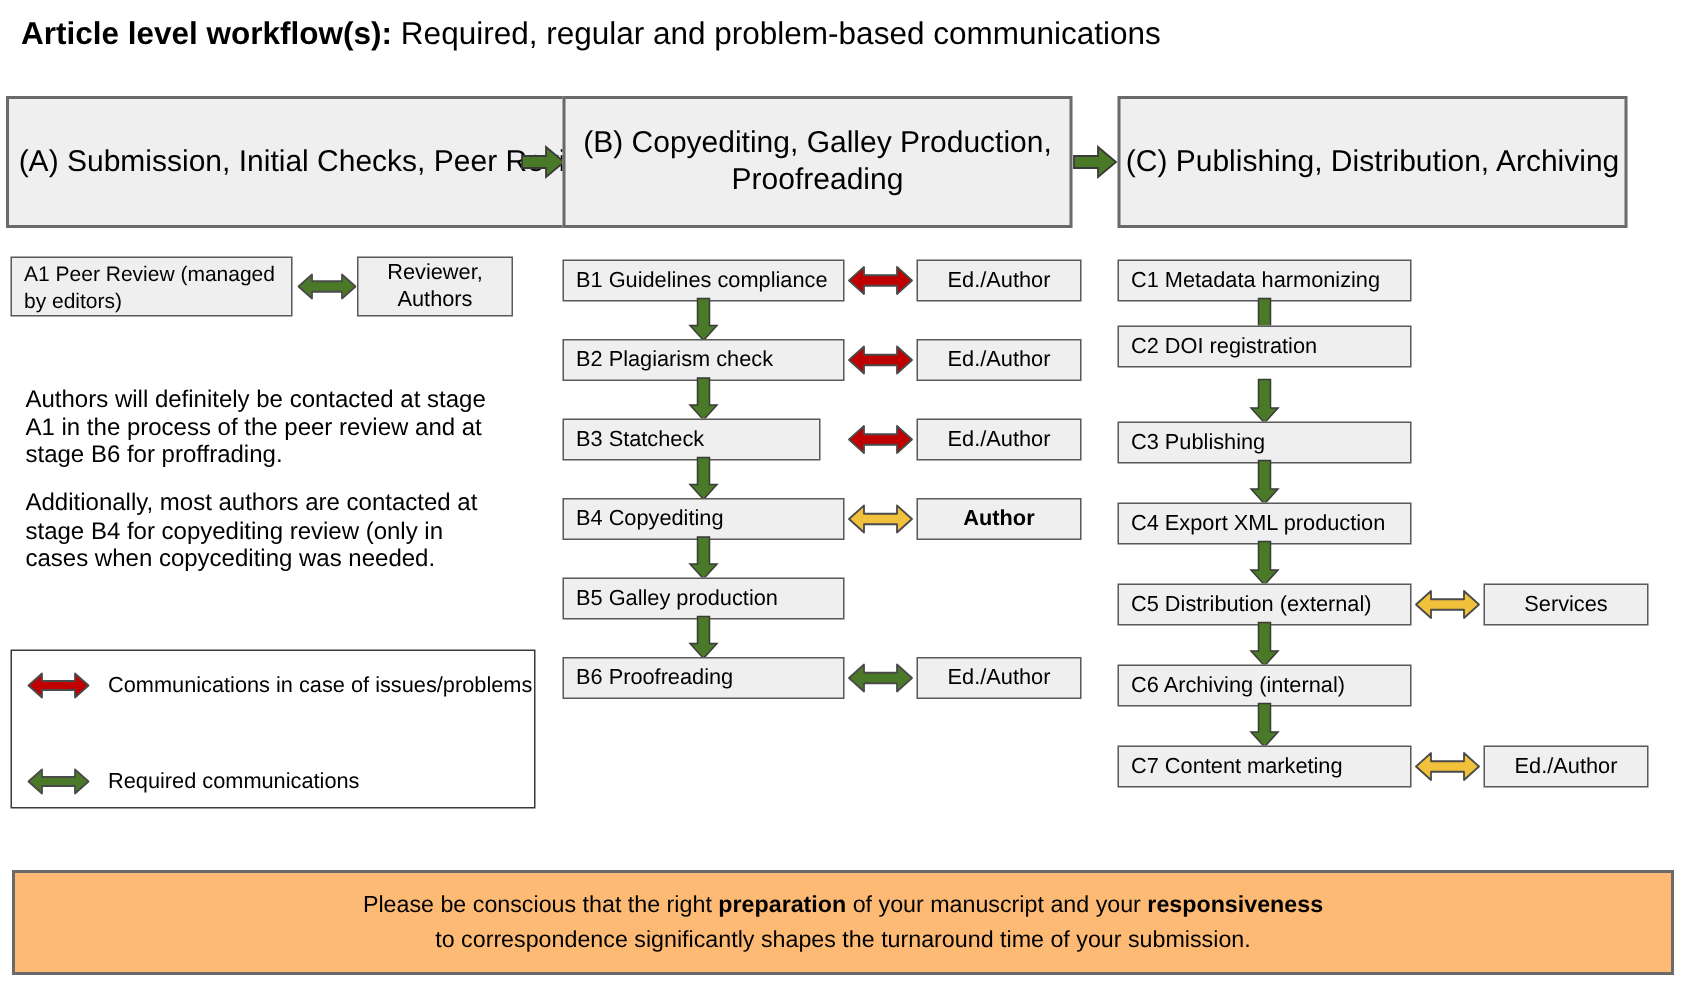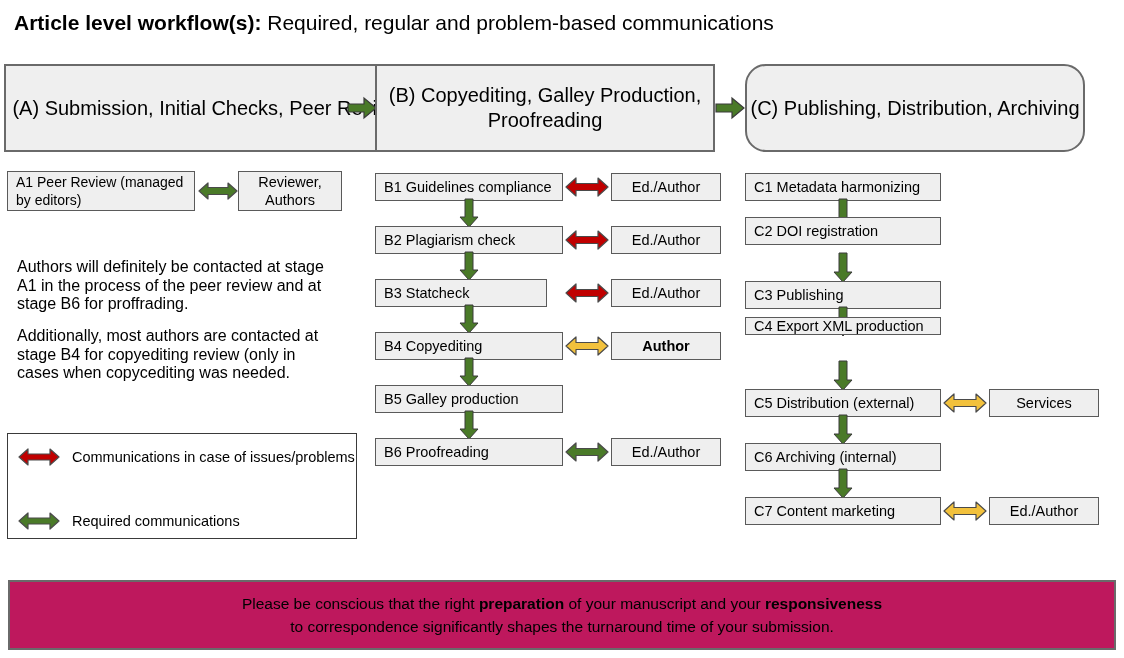--- a/index.html
+++ b/index.html
@@ -34,21 +34,21 @@
     border:2px solid #6a6a6a;
   }
   .stage-box{font-size:14.5px;}
   .party-box{font-size:14.5px;}
   .a1-box{font-size:14px;line-height:18px;}
   .a1-box .txt{padding-left:6px;padding-right:4px;text-align:left;}
 
   
   #footer-banner{
     left:8px;top:580px;width:1108px;height:70px;
-    background:#be185d;border:2px solid #6a6a6a;box-sizing:border-box;
+    background:#fdba74;border:2px solid #6a6a6a;box-sizing:border-box;
     display:flex;align-items:center;justify-content:center;
     text-align:center;font-size:15.5px;line-height:23px;
   }
   #footer-banner .bold{font-weight:bold;}
 
   
   .note{font-size:16px;line-height:18.5px;white-space:pre-line;}
 
   
   #legend-box{
@@ -82,21 +82,21 @@
 <div class="abs box center header-box" style="left:375px;top:64px;width:340px;height:88px;">
   <span class="txt">(B) Copyediting, Galley Production, Proofreading</span>
 </div>
 
 <div class="abs" style="left:714px;top:94px;width:32px;height:28px;">
   <svg width="32" height="28" viewBox="0 0 32 28">
     <polygon points="2,10 18,10 18,4 30,14 18,24 18,18 2,18" fill="#4a7a28" stroke="#3a3a3a" stroke-width="1.2"></polygon>
   </svg>
 </div>
 
-<div class="abs box center header-box" style="left:745px;top:64px;width:340px;height:88px;border-radius:21px;">
+<div class="abs box center header-box" style="left:745px;top:64px;width:340px;height:88px;">
   <span class="txt">(C) Publishing, Distribution, Archiving</span>
 </div>
 
 <div class="abs box left a1-box" style="left:7px;top:171px;width:188px;height:40px;">
   <span class="txt">A1 Peer Review (managed by editors)</span>
 </div>
 
 <div class="abs" style="left:198px;top:178px;width:40px;height:26px;">
   <svg width="40" height="26" viewBox="0 0 40 26">
     <polygon points="1,13 10,5 10,9.5 30,9.5 30,5 39,13 30,21 30,16.5 10,16.5 10,21" fill="#4a7a28" stroke="#4a4a4a" stroke-width="1.2" stroke-linejoin="round"></polygon>
@@ -233,21 +233,21 @@
       </svg>
     </div>
     <div class="abs box left stage-box" style="left: 745px; top: 281px; width: 196px; height: 28px;">
       <span class="txt">C3 Publishing</span>
     </div>
     <div class="abs" style="left: 831px; top: 307px; width: 24px; height: 30px;">
       <svg width="24" height="30" viewBox="0 0 24 30">
         <polygon points="8,0 16,0 16,19 21,19 12,29 3,19 8,19" fill="#4a7a28" stroke="#3a3a3a" stroke-width="1"></polygon>
       </svg>
     </div>
-    <div class="abs box left stage-box" style="left: 745px; top: 317px; width: 196px; height: 18px;">
+    <div class="abs box left stage-box" style="left: 745px; top: 335px; width: 196px; height: 28px;">
       <span class="txt">C4 Export XML production</span>
     </div>
     <div class="abs" style="left: 831px; top: 361px; width: 24px; height: 30px;">
       <svg width="24" height="30" viewBox="0 0 24 30">
         <polygon points="8,0 16,0 16,19 21,19 12,29 3,19 8,19" fill="#4a7a28" stroke="#3a3a3a" stroke-width="1"></polygon>
       </svg>
     </div>
     <div class="abs box left stage-box" style="left: 745px; top: 389px; width: 196px; height: 28px;">
       <span class="txt">C5 Distribution (external)</span>
     </div>

